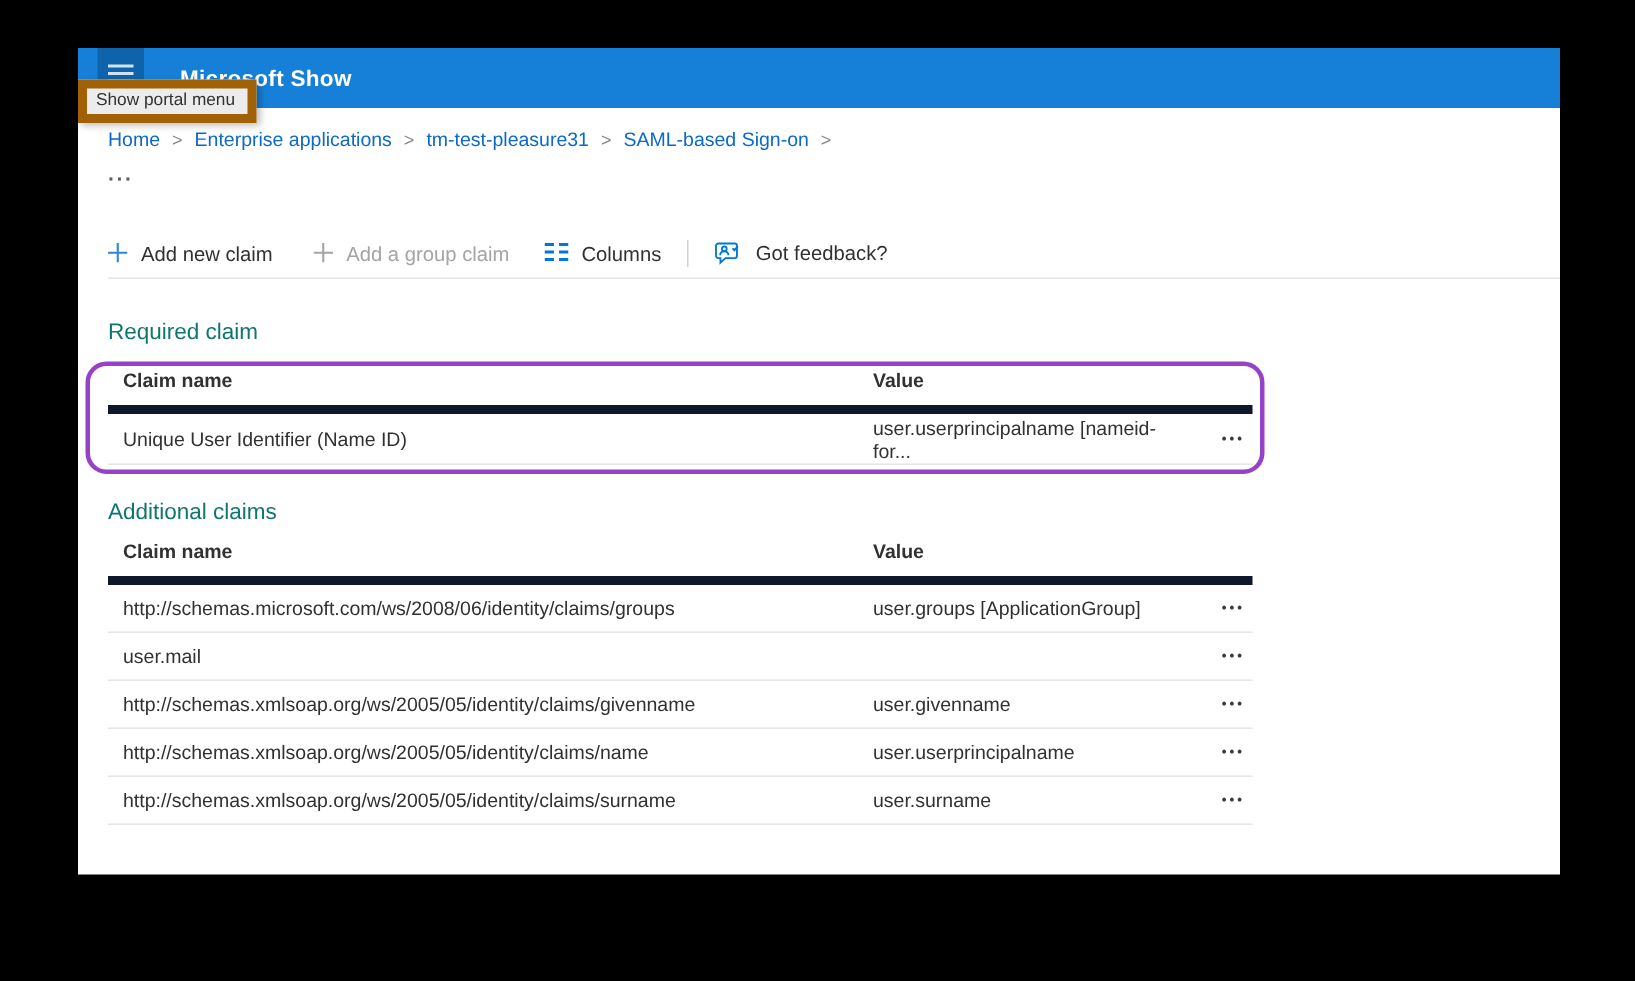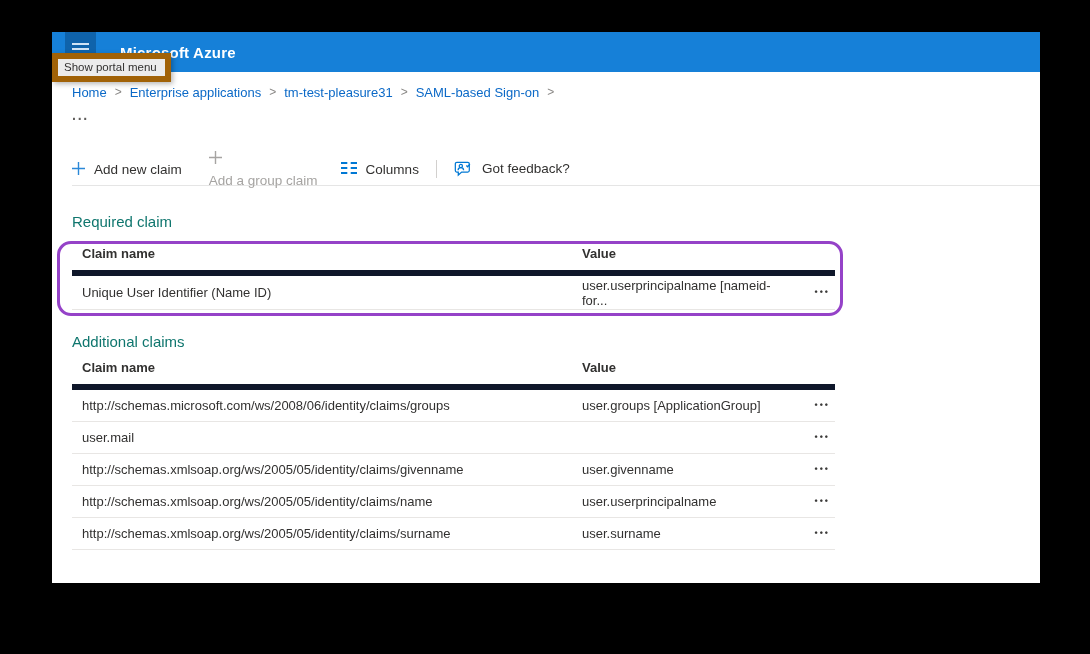--- a/index.html
+++ b/index.html
@@ -56,21 +56,21 @@
     background: #ececec; border: 6px solid #a16207;
     padding: 2px 8px 3px 6px;
     font-size: 11.5px; color: #323130; white-space: nowrap;
     box-shadow: 2px 2px 5px rgba(0,0,0,.28);
   }
 
   
   .content { padding: 0 20px; position: relative; }
 
   .breadcrumb {
-    margin-top: 13px; display: flex; align-items: flex-start; gap: 8px;
+    margin-top: 13px; display: flex; align-items: center; gap: 8px;
     font-size: 13px;
   }
   .crumb { color: #0b69c7; text-decoration: none; cursor: pointer; }
   .crumb-sep { color: #8a8886; font-size: 12px; }
 
   .title-row { margin-top: 12px; display: flex; align-items: center; gap: 30px; }
   h1 {
     font-size: 24px; line-height: 28px; font-weight: 700;
     color: #2b2b2b; letter-spacing: -0.2px;
   }
@@ -86,21 +86,21 @@
     font-size: 13.5px; color: #323130;
   }
   .tb-item {
     display: flex; align-items: flex-start; gap: 9px;
     background: none; border: none; padding: 0; cursor: pointer;
     font-family: inherit; font-size: 13.5px; color: #323130;
   }
   .tb-item svg { flex: 0 0 auto; display: block; }
   .tb-item.disabled { color: #a6a4a2; cursor: default; }
   .gap-a { margin-right: 27px; }
-  .gap-b { margin-right: 23px; flex-direction: column; }
+  .gap-b { margin-right: 23px; }
   .gap-c { margin-right: 0; }
   .tb-divider { width: 1px; height: 18px; background: #d2d0ce; margin: 0 17px; }
 
   .rule { margin-top: 5px; margin-right: -20px; border-bottom: 1px solid #e5e5e5; }
 
   .section-heading {
     margin-top: 27px;
     font-size: 15px; font-weight: 400; color: #0f766e; line-height: 18px;
   }
   .section-heading.additional { margin-top: 23px; }
@@ -140,21 +140,21 @@
 <div class="window">
 
   <header class="topbar">
     <button class="hamburger">
       <span class="hamburger-icon">
           <i></i>
           <i></i>
           <i></i>
         </span>
     </button>
-    <div class="logo">Microsoft Azure</div>
+    <div class="logo">Microsoft Show</div>
   </header>
 
   <div class="tooltip">Show portal menu</div>
 
   <main class="content">
 
     <nav class="breadcrumb">
 
         <a class="crumb">Home</a>
         <span class="crumb-sep">&gt;</span>

